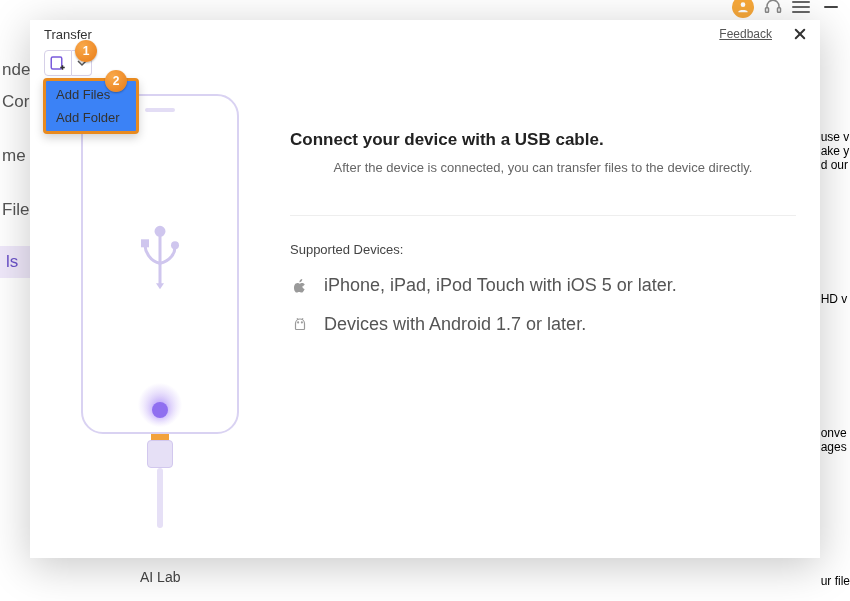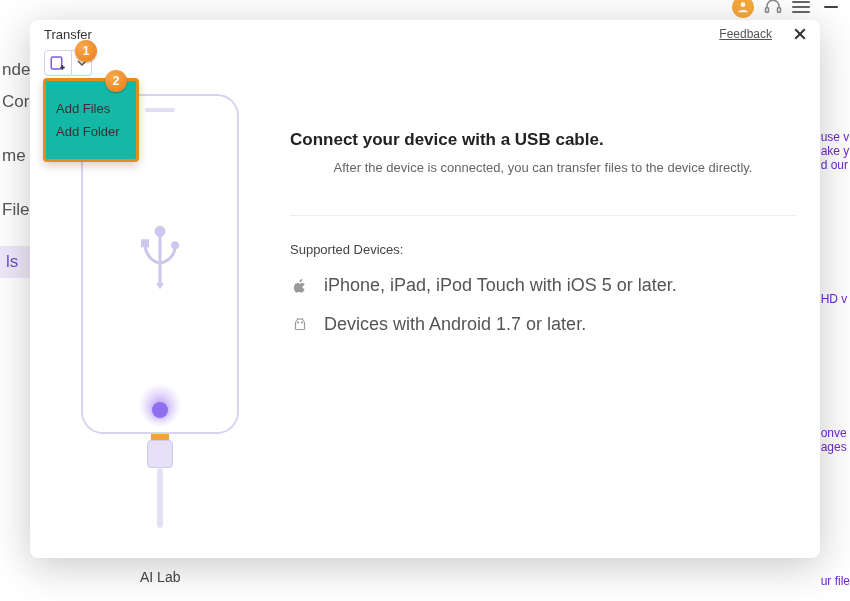--- a/index.html
+++ b/index.html
@@ -11,31 +11,31 @@
   .bg-topbar { position:absolute; top:0; right:0; left:0; height:14px; background:#fff; display:flex; justify-content:flex-end; align-items:center; gap:10px; padding-right:12px; }
   .bg-account { width:22px; height:22px; border-radius:50%; background:#f7a83a; display:flex; align-items:center; justify-content:center; color:#fff; font-size:14px; }
   .bg-headset { width:18px; height:18px; color:#888; }
   .bg-menu    { width:18px; height:18px; color:#666; display:flex; flex-direction:column; justify-content:center; gap:3px; }
   .bg-menu span{ height:2px; background:#666; border-radius:1px; }
   .bg-dash { width:14px; height:2px; background:#444; border-radius:1px; margin-left:4px; }
 
   .bg-left-labels { position:absolute; left:0; top:56px; display:flex; flex-direction:column; gap:4px; color:#555; font-size:17px; }
   .bg-left-labels div { padding:4px 2px; }
   .bg-left-labels .pill { background:#efe8fa; border-radius:0 6px 6px 0; padding:6px 6px; color:#6a52c9; }
-  .bg-right-snips { position:absolute; right:0; top:130px; color:#6d28d9; font-size:12px; display:flex; flex-direction:column; gap:120px; text-align:left; }
+  .bg-right-snips { position:absolute; right:0; top:130px; color:#000000; font-size:12px; display:flex; flex-direction:column; gap:120px; text-align:left; }
 
   .bg-bottom-row { position:absolute; left:110px; bottom:6px; color:#444; font-size:14px; padding:10px 30px; }
 
   
   .modal {
     position:absolute;
     left:30px; top:20px;
     width:790px; height:538px;
     background:#fff;
-    border-radius:8px;
+    border-radius:0;
     box-shadow:0 8px 40px rgba(0,0,0,.22);
     overflow:visible;
   }
   .modal-header {
     display:flex; justify-content:space-between; align-items:center;
     padding:6px 12px 4px 14px;
     font-size:13px; color:#333;
   }
   .modal-title { font-weight:400; }
   .modal-header-right { display:flex; align-items:center; gap:20px; }
@@ -57,23 +57,23 @@
   .tool-caret {
     width:20px; height:26px; border:1px solid #d6d0e8; border-left:none; border-radius:0 4px 4px 0;
     display:flex; align-items:center; justify-content:center; background:#fff; cursor:pointer;
     color:#555;
   }
   .tool-caret svg{ width:10px; height:10px; }
 
   
   .dropdown {
     position:absolute; left:13px; top:32px;
-    border:3px solid #e88a1f; border-radius:4px; background:#14b8a6;
+    border:3px solid #e88a1f; border-radius:4px; background:#3b82f6;
     box-shadow:0 4px 10px rgba(0,0,0,.18);
-    padding:16px 0; z-index:5; width:96px;
+    padding:2px 0; z-index:5; width:96px;
   }
   .dropdown-item {
     padding:4px 10px; font-size:13px; color:#333; cursor:pointer; white-space:nowrap;
   }
 
   
   .callout {
     position:absolute; width:22px; height:22px; border-radius:50%;
     background:radial-gradient(circle at 35% 30%, #f9a94b, #e87c17);
     color:#fff; font-weight:700; font-size:12px;

